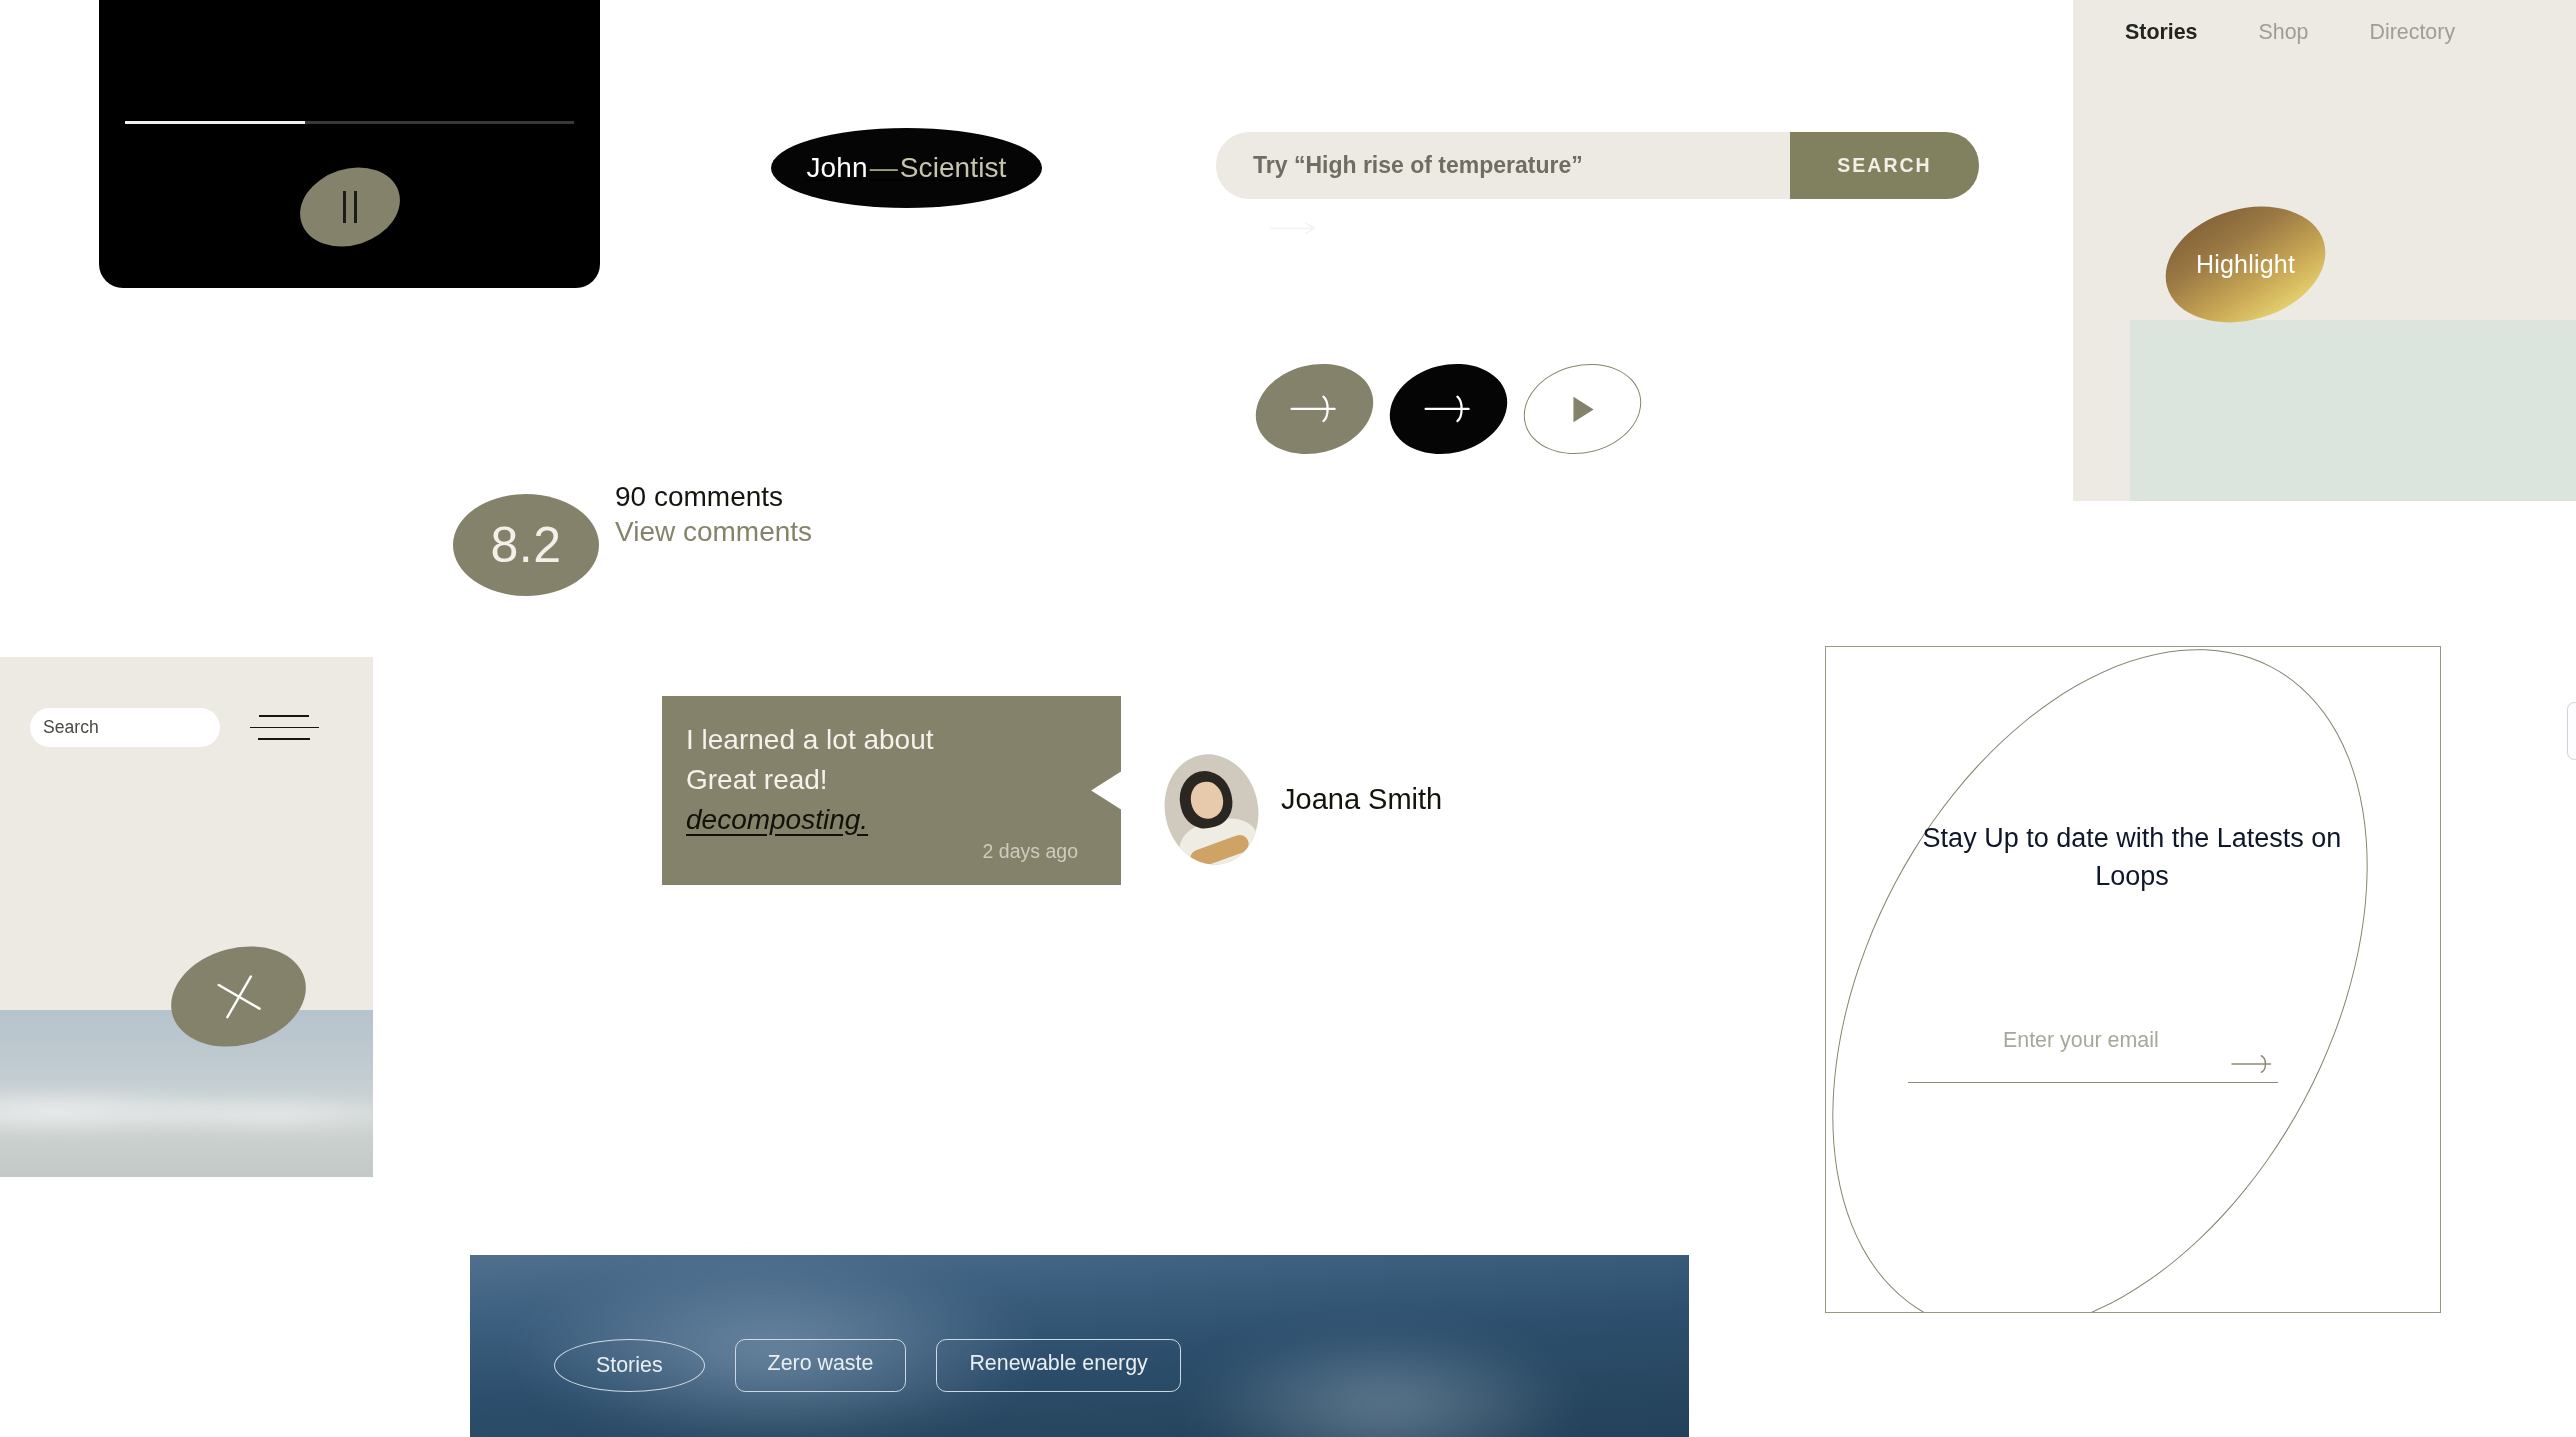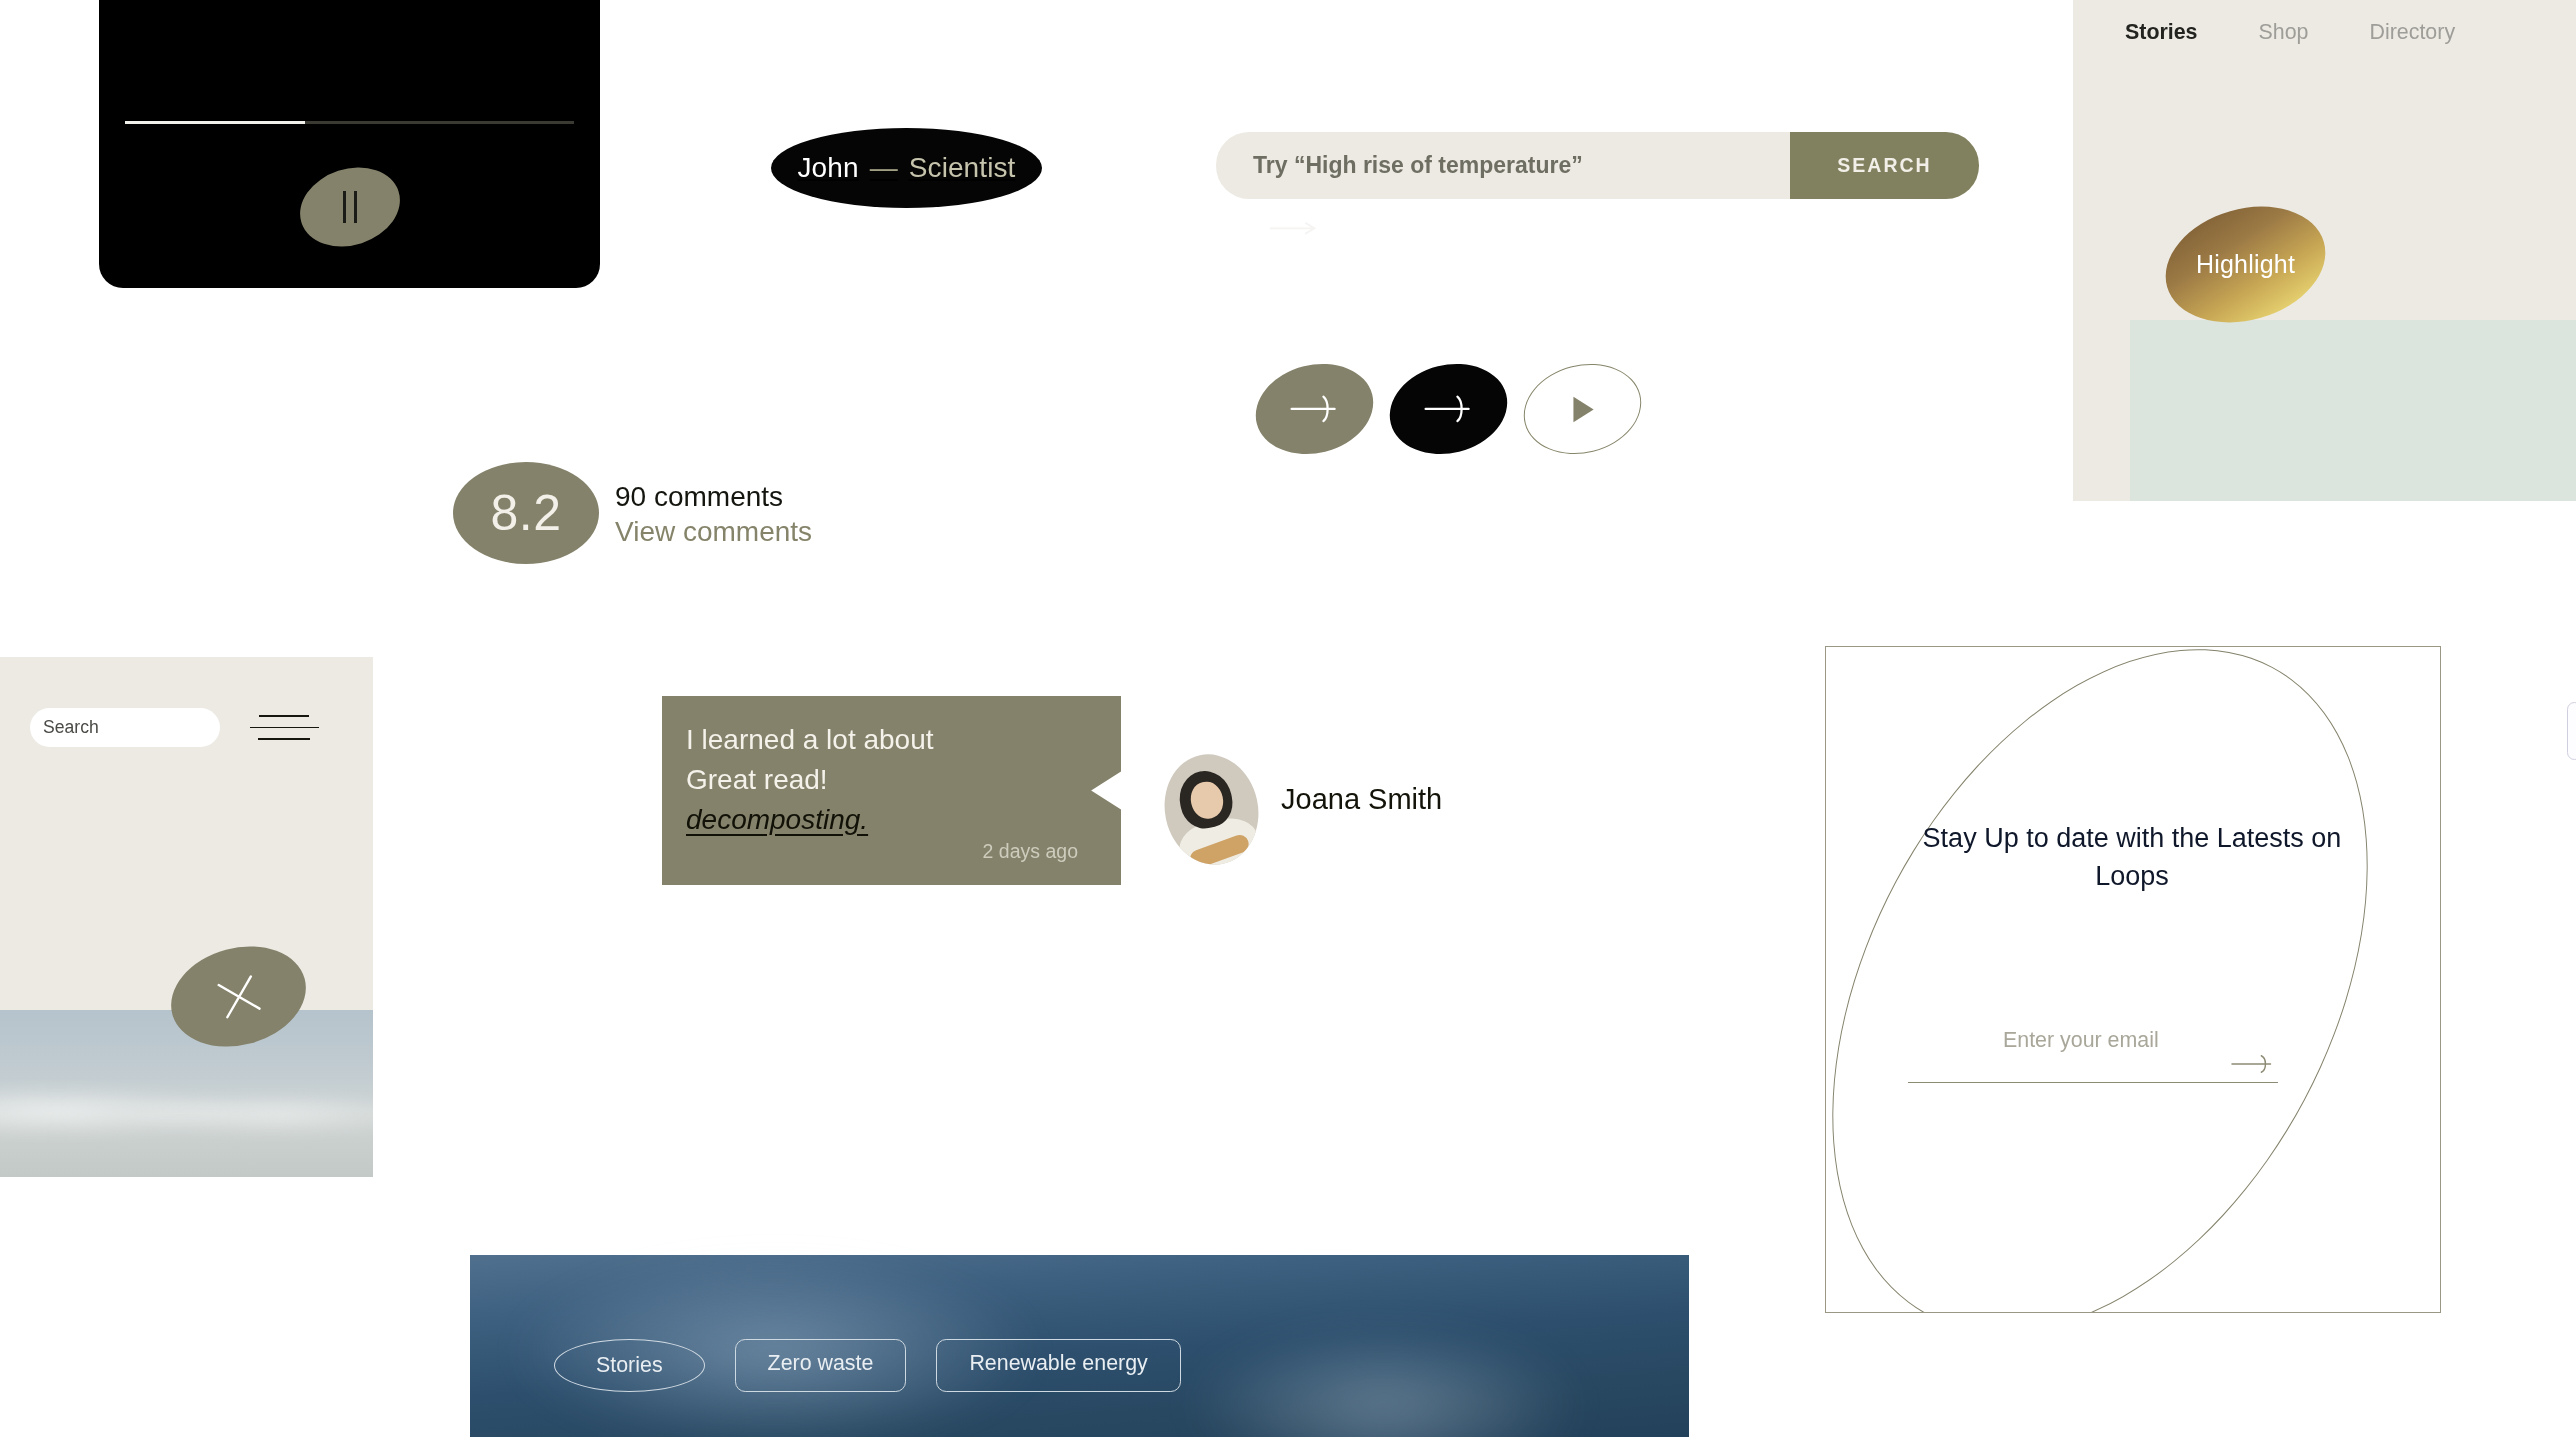--- a/index.html
+++ b/index.html
@@ -26,21 +26,21 @@
     width:102px; height:76px; border-radius:50%;
     background:#84826a; display:flex; align-items:center; justify-content:center;
   }
   .pause-bars{ display:flex; gap:8.4px; transform:rotate(18deg); }
   .pause-bars i{ display:block; width:2.8px; height:32px; background:#1b1b18; }
 
   
   .name-pill{
     position:absolute; left:771px; top:128px; width:271px; height:80px;
     background:#050505; border-radius:50%;
-    display:flex; align-items:center; justify-content:center; gap:11px;
+    display:flex; align-items:center; justify-content:center; gap:2px;
     font-size:28px; letter-spacing:0.1px;text-decoration:underline;
   }
   .name-pill .nm{ color:#ffffff; }
   .name-pill .dash{ color:#a09e83; }
   .name-pill .role{ color:#c6c4ad; }
 
   
   .searchbar{
     position:absolute; left:1216px; top:132px; width:763px; height:67px;
     display:flex; border-radius:33px; overflow:hidden;
@@ -108,21 +108,21 @@
     width:119px; height:88px; border-radius:50%; transform:rotate(-14deg);
     display:flex; align-items:center; justify-content:center; cursor:pointer;
   }
   .ctrl.olive{ background:#84826a; }
   .ctrl.black{ background:#050505; }
   .ctrl.outline{ background:transparent; border:1.9px solid #87866b; }
   .ctrl svg{ transform:rotate(14deg); }
 
   
   .rating{
-    position:absolute; left:453px; top:462px; width:146px; height:102px;
+    position:absolute; left:453px; top:494px; width:146px; height:102px;
     background:#84826a; border-radius:50%;
     display:flex; align-items:center; justify-content:center;
     color:#f2f0e8; font-size:50px; letter-spacing:0.5px;
   }
   .comments-block{ position:absolute; left:615px; top:479px; }
   .comments-count{ font-size:28px; color:#15150f; line-height:1.25; }
   .view-comments{ font-size:28px; color:#85846a; line-height:1.25; cursor:pointer; }
 
   
   .ls-panel{

